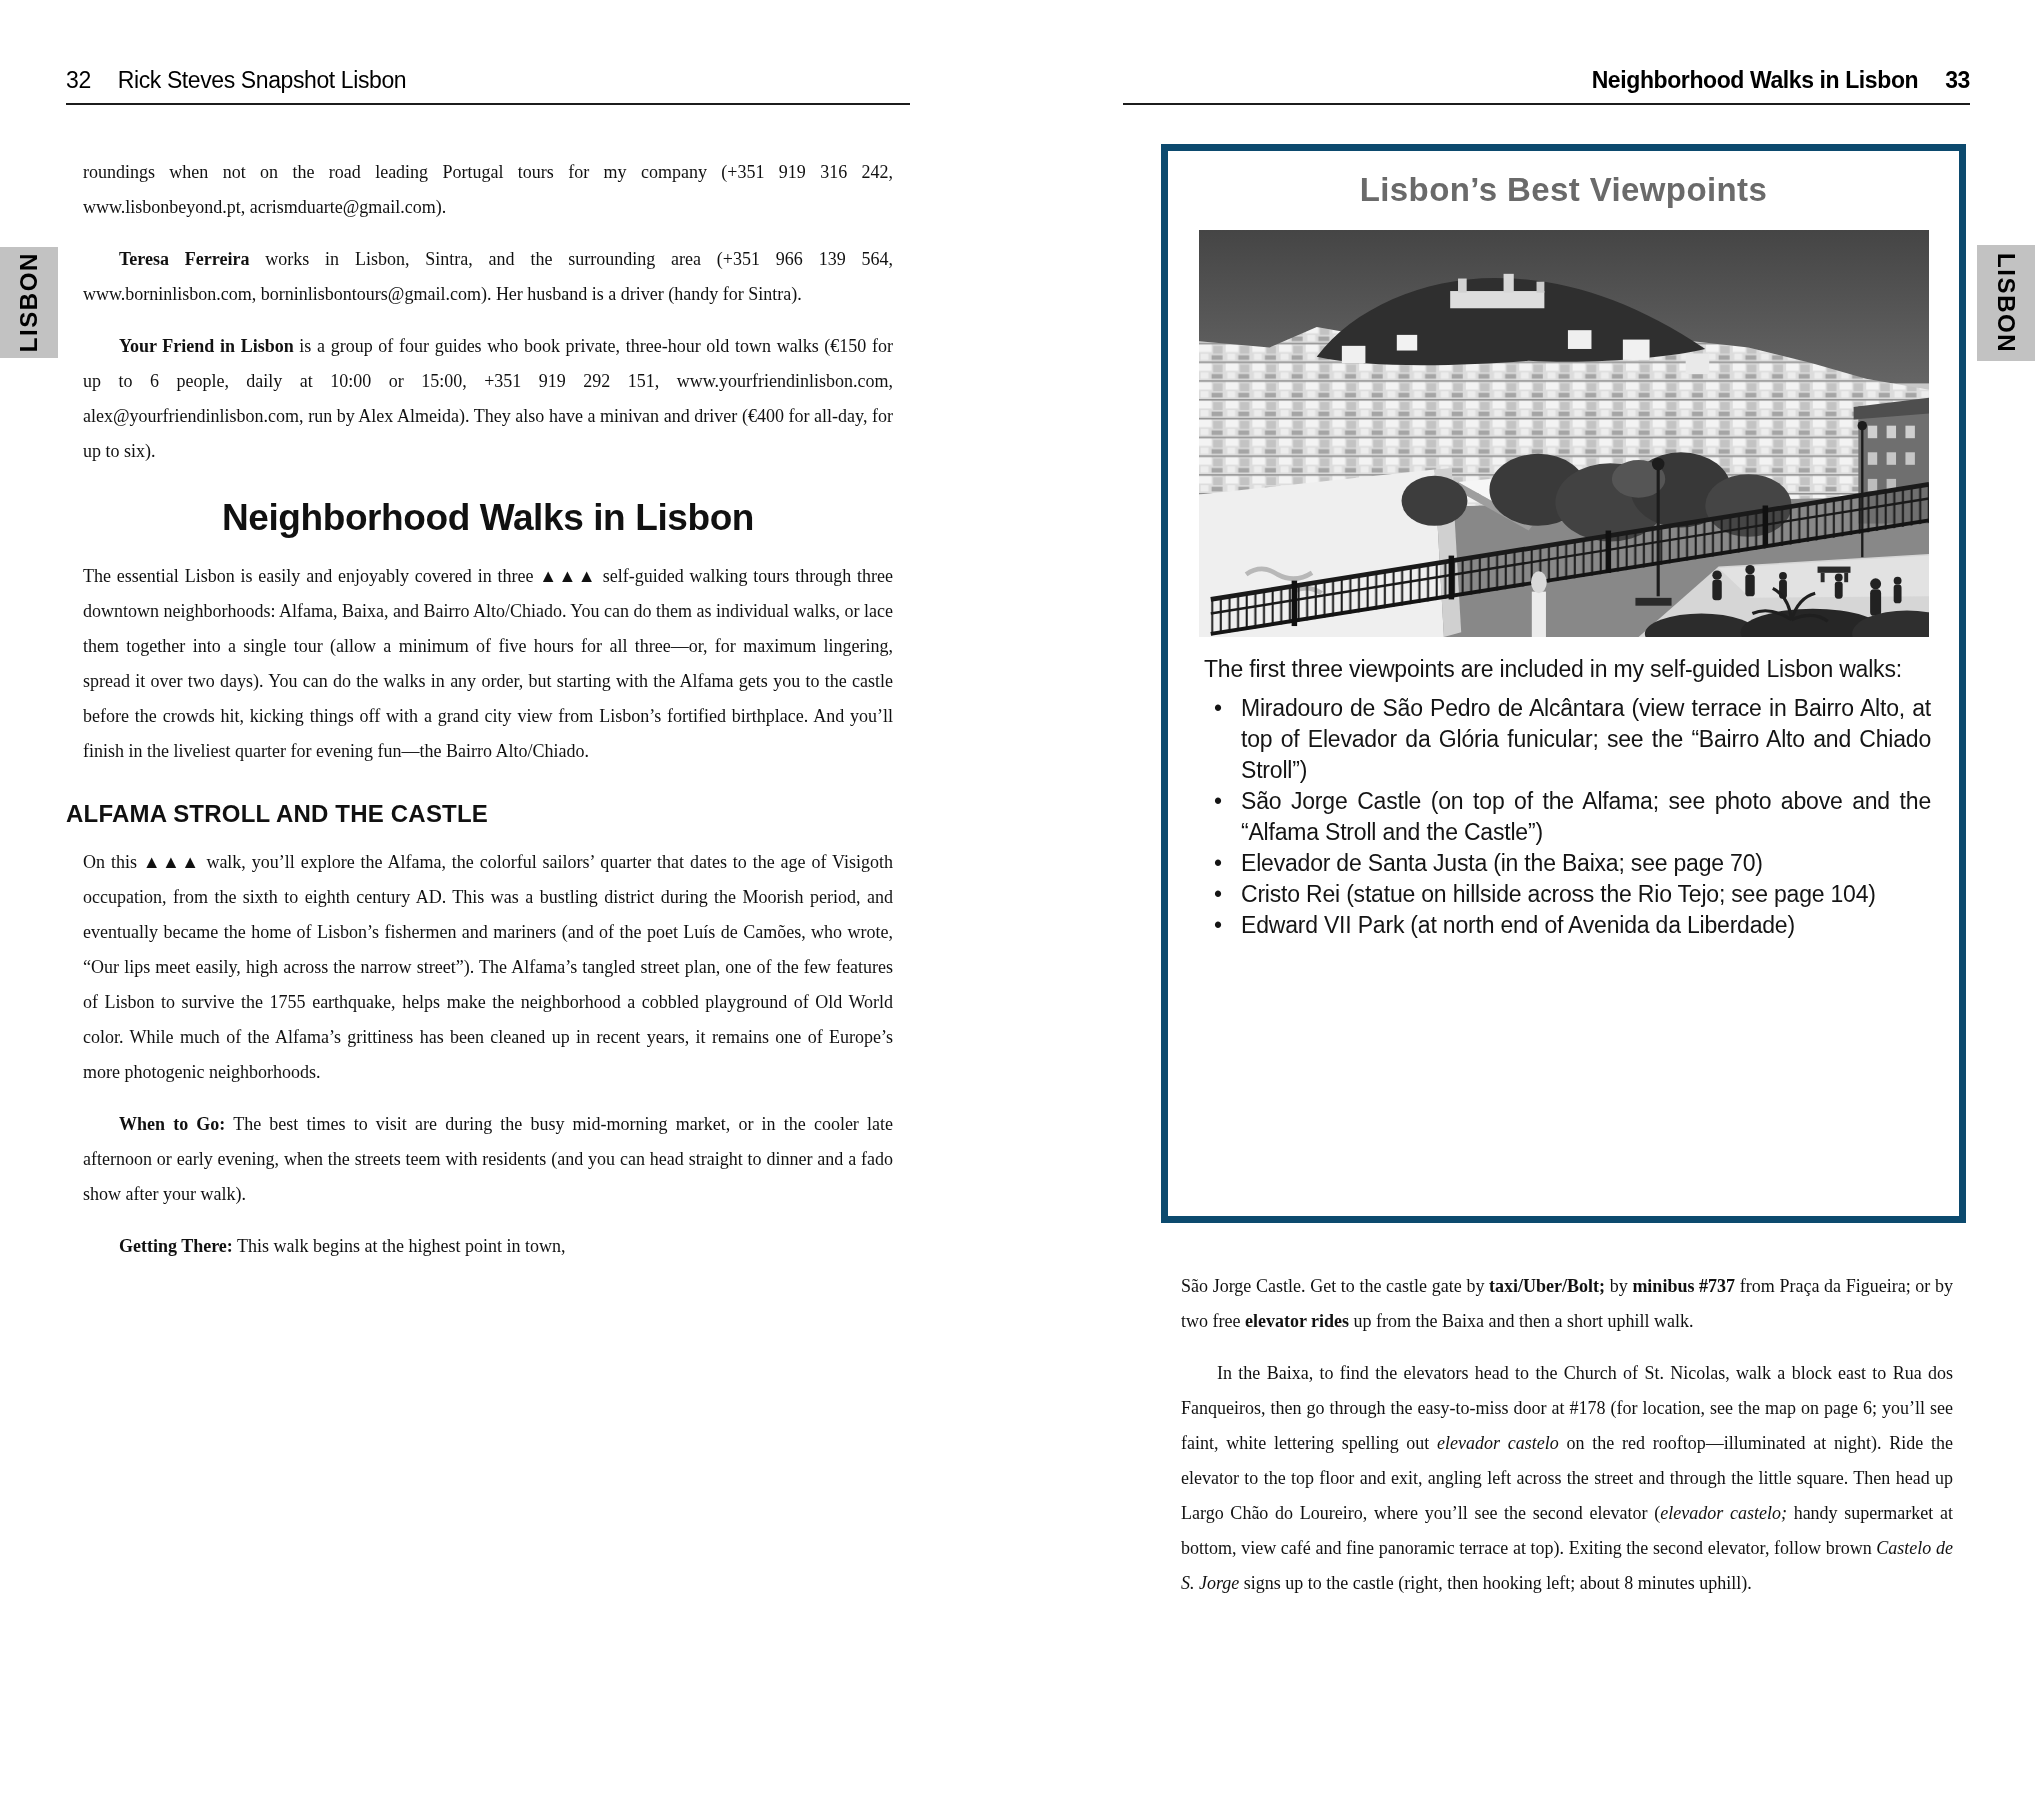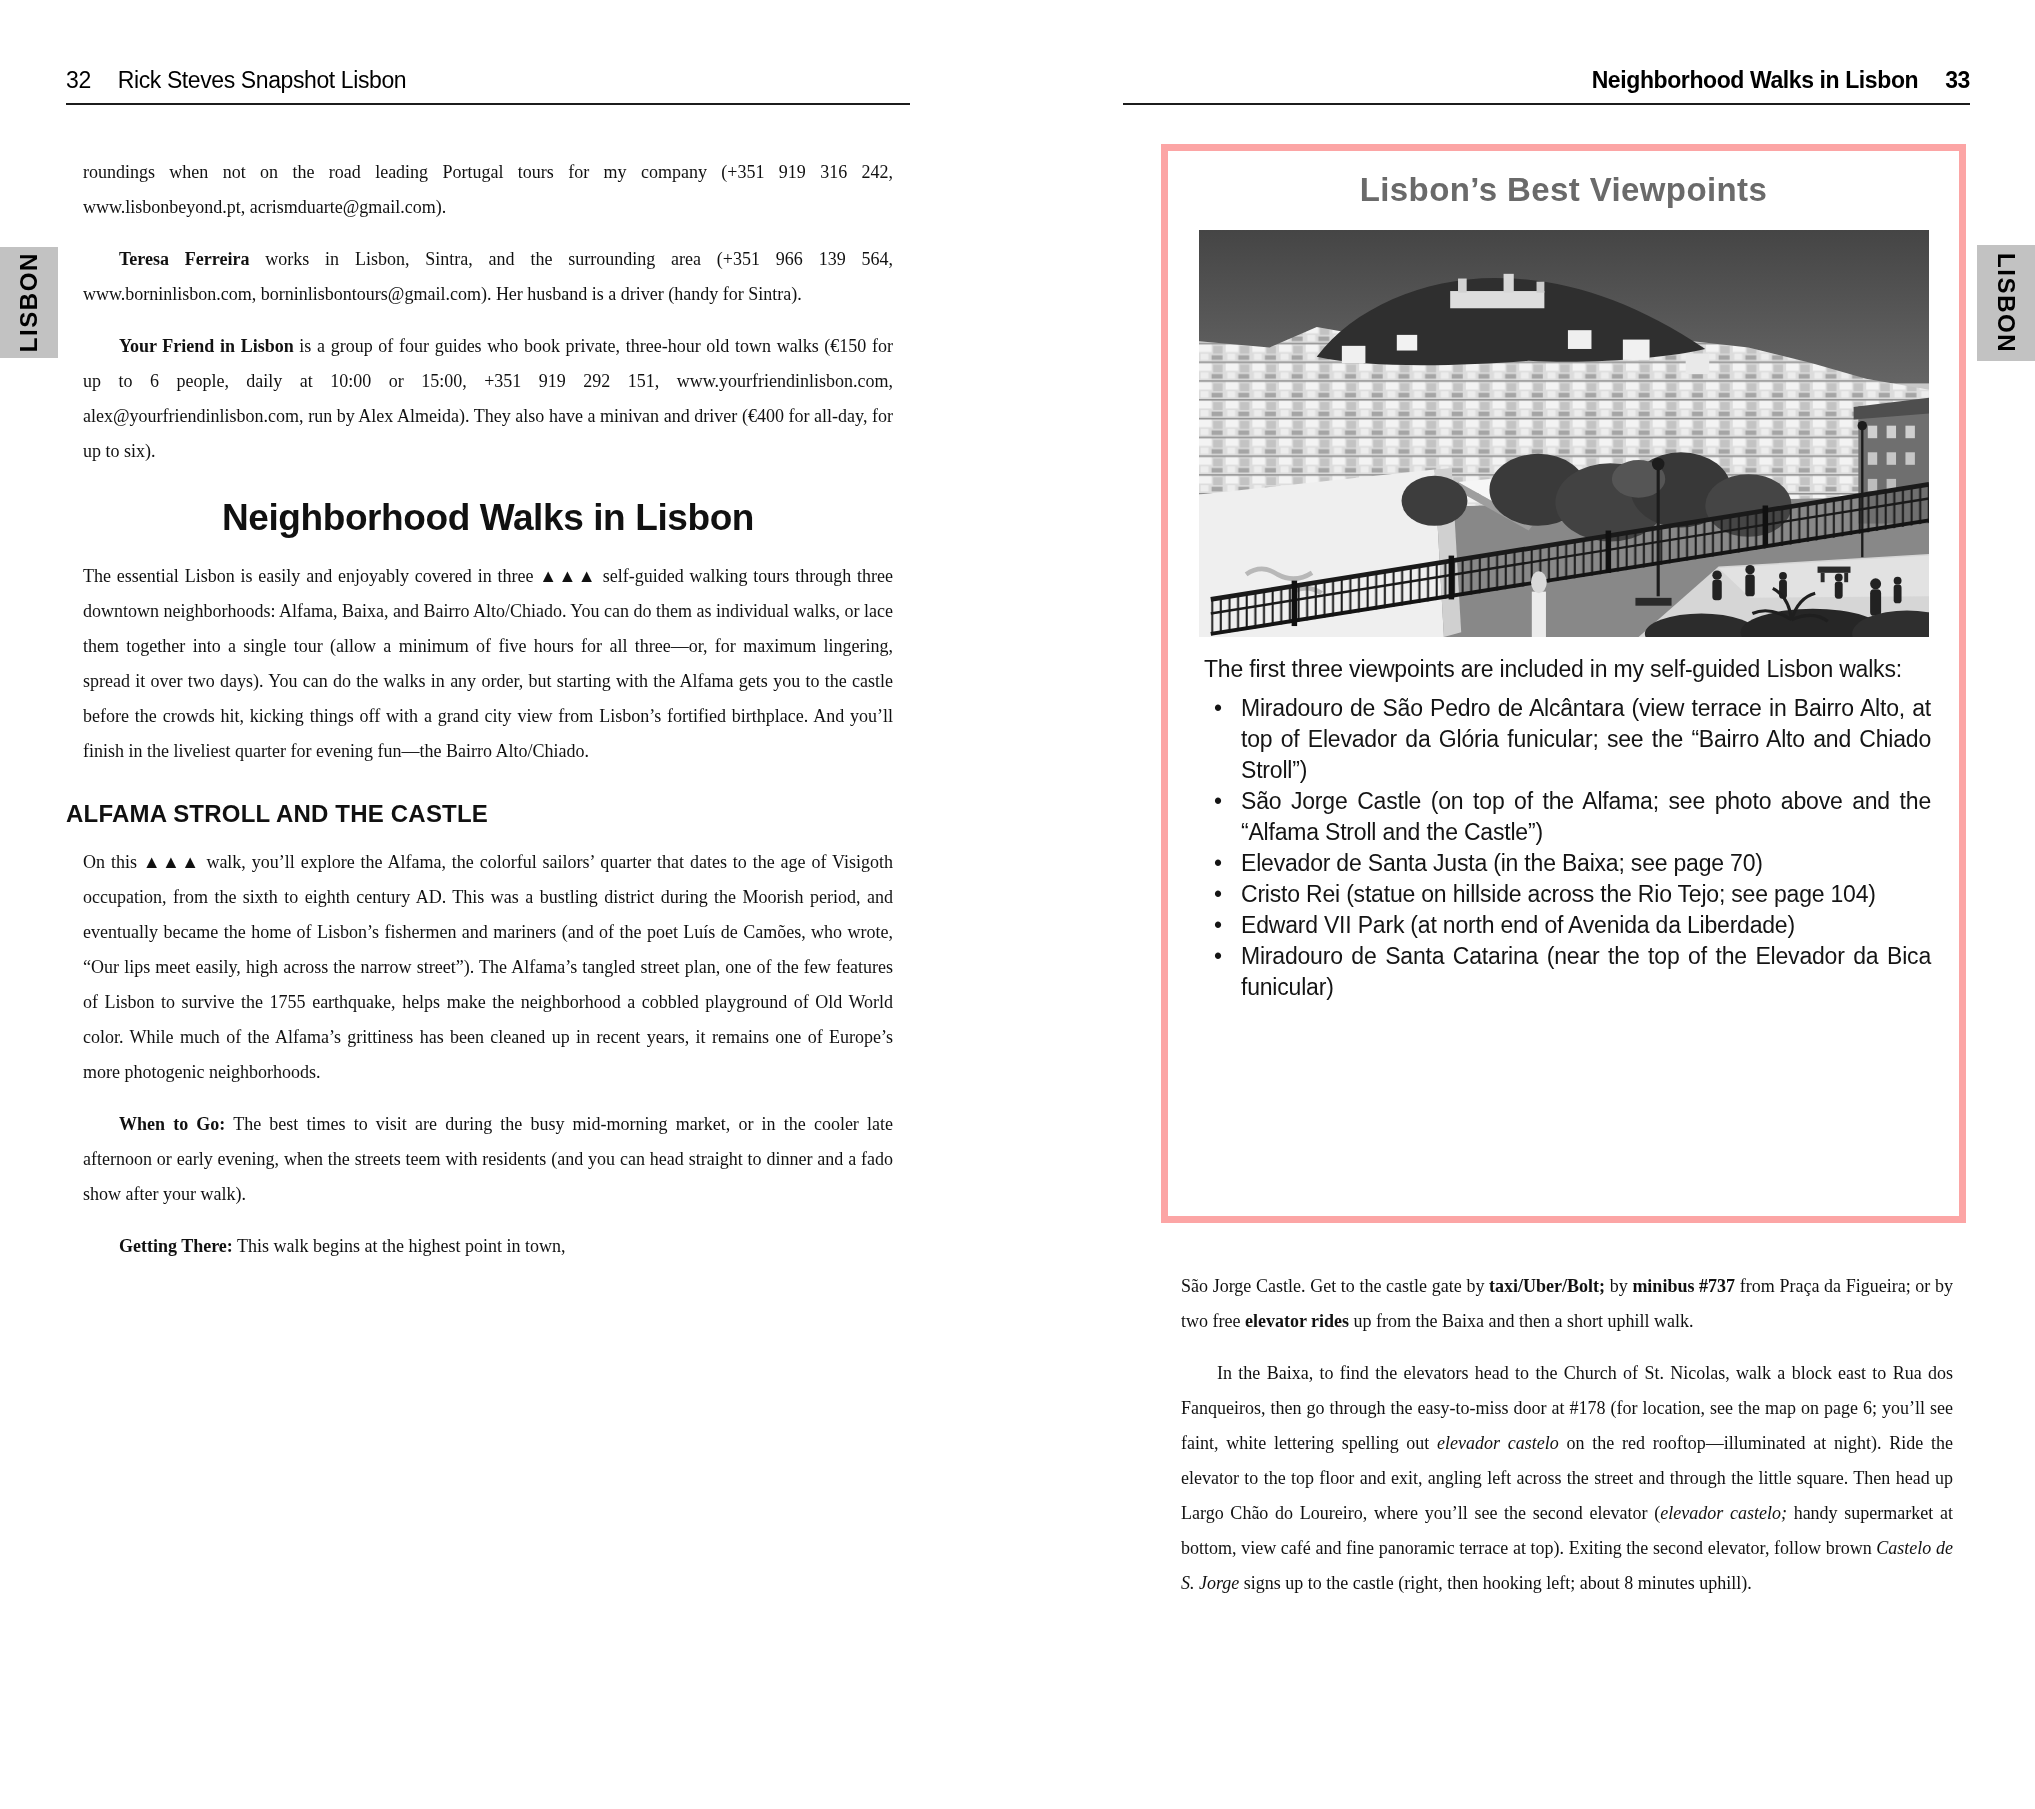--- a/index.html
+++ b/index.html
@@ -38,21 +38,21 @@
 
   
   .hp{display:inline-block;width:0.92em;height:0.78em;position:relative;vertical-align:-0.06em;margin-right:0.25em;}
   .hp::before{content:"";position:absolute;left:0;right:0;top:0;height:0.62em;
               border:0.14em solid #000;border-bottom:none;border-radius:0.5em 0.5em 0 0;box-sizing:border-box;}
   .hp::after{content:"";position:absolute;bottom:0;left:0.04em;width:0.2em;height:0.4em;background:#000;
              border-radius:0.07em;box-shadow:0.52em 0 0 #000;}
 
   
   .side-box{position:absolute;left:1161px;top:144px;width:805px;height:1079px;
-            border:7px solid #fca5a5;box-sizing:border-box;background:#fff;}
+            border:7px solid #0c4a6e;box-sizing:border-box;background:#fff;}
   .box-title{font-family:"Liberation Sans",sans-serif;font-weight:bold;font-size:33px;
              color:#6a6a6a;text-align:center;margin:20.4px 7.8px 0 7.8px;letter-spacing:0.4px;}
   .box-photo{display:block;margin:21px auto 0 auto;width:730px;height:407px;background:#888;}
   .box-text{margin:17px 28px 0 28px;font-family:"Liberation Sans",sans-serif;
             font-size:23px;line-height:31px;letter-spacing:-0.2px;text-align:justify;color:#141414;}
   .box-intro{margin:8px;}
   ul.viewpoints{margin:0;padding:0 0 0 45px;list-style:none;}
   ul.viewpoints li{position:relative;}
   ul.viewpoints li::before{content:"\2022";position:absolute;left:-27px;top:0;font-size:23px;}
 
@@ -193,21 +193,20 @@
   </svg>
 
   <div class="box-text">
     <p class="box-intro">The first three viewpoints are included in my self-guided Lisbon walks:</p>
     <ul class="viewpoints">
         <li>Miradouro de São Pedro de Alcântara (view terrace in Bairro Alto, at top of Elevador da Glória funicular; see the “Bairro Alto and Chiado Stroll”)</li>
         <li>São Jorge Castle (on top of the Alfama; see photo above and the “Alfama Stroll and the Castle”)</li>
         <li>Elevador de Santa Justa (in the Baixa; see page 70)</li>
         <li>Cristo Rei (statue on hillside across the Rio Tejo; see page 104)</li>
         <li>Edward VII Park (at north end of Avenida da Liberdade)</li>
-        <li>Miradouro de Santa Catarina (near the top of the Elevador da Bica funicular)</li>
       </ul>
   </div>
 </div>
 
 <div class="col-right">
   <div>
       <p class="para"><span>São Jorge Castle. Get to the castle gate by </span><span class="b">taxi/Uber/Bolt;</span><span> by </span><span class="b">minibus #737</span><span> from Praça da Figueira; or by two free </span><span class="b">elevator rides</span><span> up from the Baixa and then a short uphill walk.</span></p>
       <p class="para ind"><span>In the Baixa, to find the elevators head to the Church of St. Nicolas, walk a block east to Rua dos Fanqueiros, then go through the easy-to-miss door at #178 (for location, see the map on page 6; you’ll see faint, white lettering spelling out </span><span class="i">elevador castelo</span><span> on the red rooftop—illuminated at night). Ride the elevator to the top floor and exit, angling left across the street and through the little square. Then head up Largo Chão do Loureiro, where you’ll see the second elevator (</span><span class="i">elevador castelo;</span><span> handy supermarket at bottom, view café and fine panoramic terrace at top). Exiting the second elevator, follow brown </span><span class="i">Castelo de S. Jorge</span><span> signs up to the castle (right, then hooking left; about 8 minutes uphill).</span></p>
     </div>
 </div>

